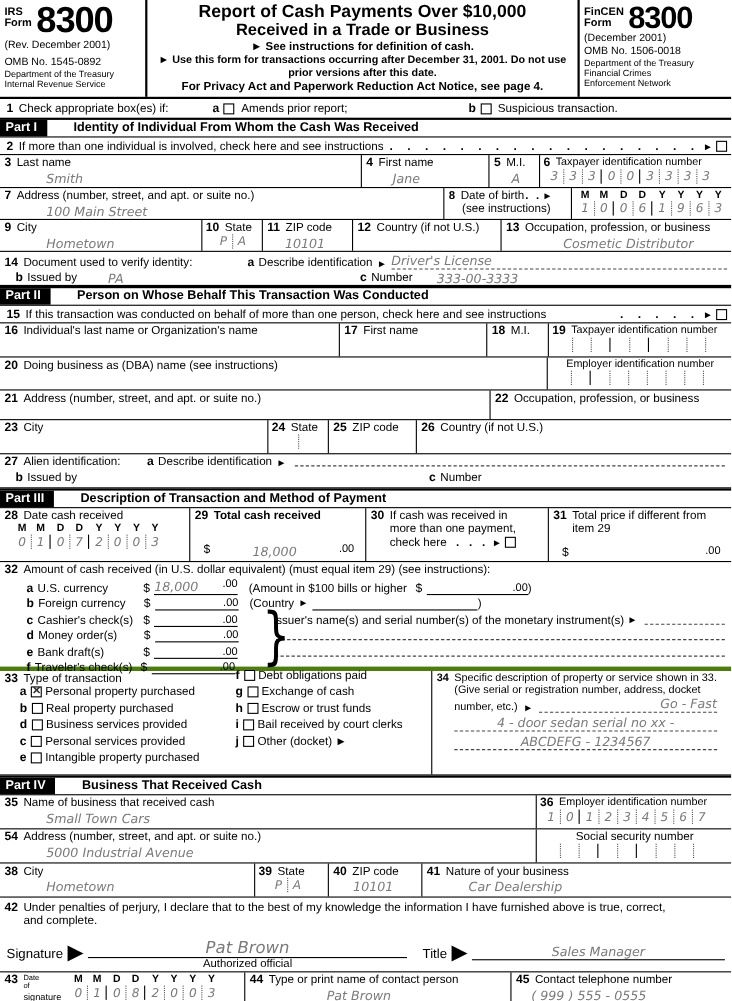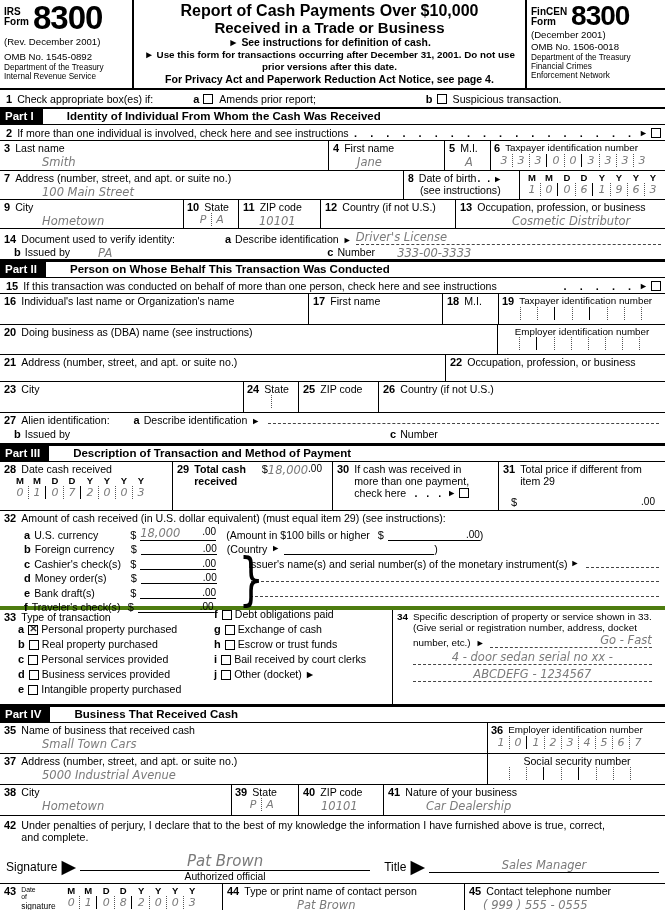--- a/index.html
+++ b/index.html
@@ -471,21 +471,21 @@
             <span class="cell">7</span>
           </span>
           <span class="grp">
             <span class="cell">2</span>
             <span class="cell">0</span>
             <span class="cell">0</span>
             <span class="cell">3</span>
           </span>
         </div>
     </div>
-    <div class="c bl" style="width:160px;display:flex;justify-content:space-between;padding-bottom:2px;">
+    <div class="c bl" style="width:160px;display:flex;flex-direction:column;justify-content:space-between;padding-bottom:2px;">
       <div class="top">
           <span class="n">29</span>
         <span class="lbl" style="font-weight:bold">Total cash received</span>
         </div>
       <div style="display:flex;justify-content:space-between;padding:0 8px;">
         <span>$</span>
         <span class="hw">18,000</span>
         <span class="cents">.00</span>
       </div>
     </div>
@@ -600,22 +600,22 @@
   <div class="r" style="height:95px;">
     <div class="c" style="width:392px;position:relative;">
       <div class="top">
           <span class="n">33</span>
         <span class="lbl">Type of transaction</span>
         </div>
       <div style="display:flex;">
         <div style="width:196px;padding-left:14px;">
           <div style="height:15px;"><span class="ltr">a</span><span class="cb checked"></span> <span class="lbl">Personal property purchased</span></div>
           <div style="height:15px;"><span class="ltr">b</span><span class="cb"></span> <span class="lbl">Real property purchased</span></div>
+          <div style="height:15px;"><span class="ltr">d</span><span class="cb"></span> <span class="lbl">Business services provided</span></div>
           <div style="height:15px;"><span class="ltr">c</span><span class="cb"></span> <span class="lbl">Personal services provided</span></div>
-          <div style="height:15px;"><span class="ltr">d</span><span class="cb"></span> <span class="lbl">Business services provided</span></div>
           <div style="height:15px;"><span class="ltr">e</span><span class="cb"></span> <span class="lbl">Intangible property purchased</span></div>
         </div>
         <div style="flex:1;position:relative;top:-15px;">
           <div style="height:15px;"><span class="ltr">f</span><span class="cb"></span> <span class="lbl">Debt obligations paid</span></div>
           <div style="height:15px;"><span class="ltr">g</span><span class="cb"></span> <span class="lbl">Exchange of cash</span></div>
           <div style="height:15px;"><span class="ltr">h</span><span class="cb"></span> <span class="lbl">Escrow or trust funds</span></div>
           <div style="height:15px;"><span class="ltr">i</span><span class="cb"></span> <span class="lbl">Bail received by court clerks</span></div>
           <div style="height:15px;"><span class="ltr">j</span><span class="cb"></span> <span class="lbl">Other (docket) ►</span></div>
         </div>
       </div>
@@ -670,21 +670,21 @@
             <span class="cell">6</span>
             <span class="cell">7</span>
           </span>
         </div>
     </div>
   </div>
 
   <div class="r" style="height:31px;">
     <div class="c" style="flex:1;">
       <div class="top">
-          <span class="n">37</span>
+          <span class="n">54</span>
         <span class="lbl">Address (number, street, and apt. or suite no.)</span>
         </div>
       <div class="val hw">5000 Industrial Avenue</div>
     </div>
     <div class="c bl" style="width:178px;padding-left:3px;">
       <div class="lbl" style="text-align:center">Social security number</div>
       <div class="dgrid">
           <span class="grp">
             <span class="cell"></span>
             <span class="cell"></span>

